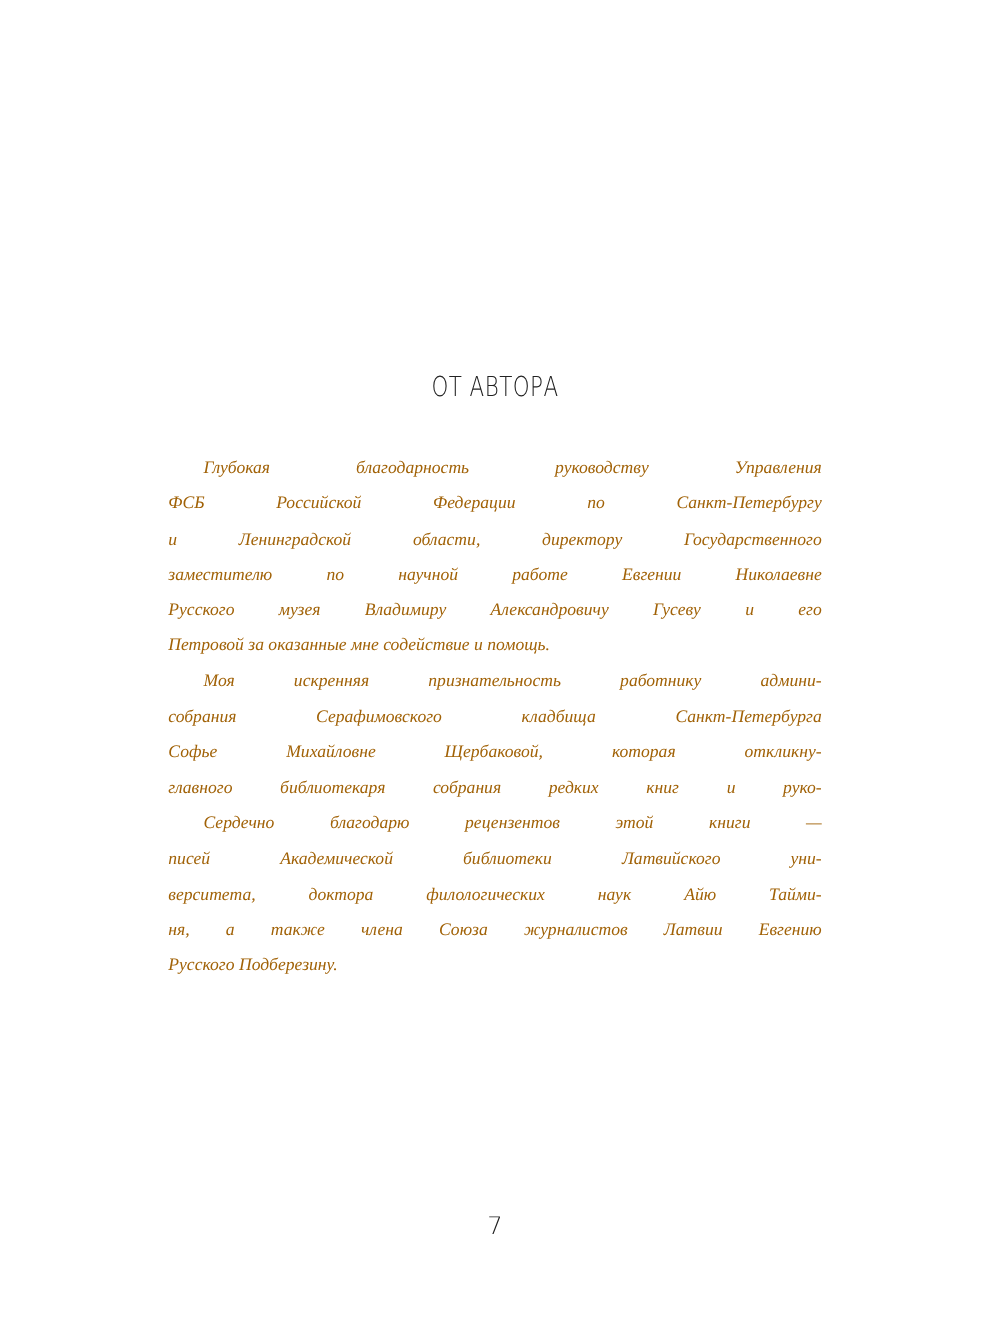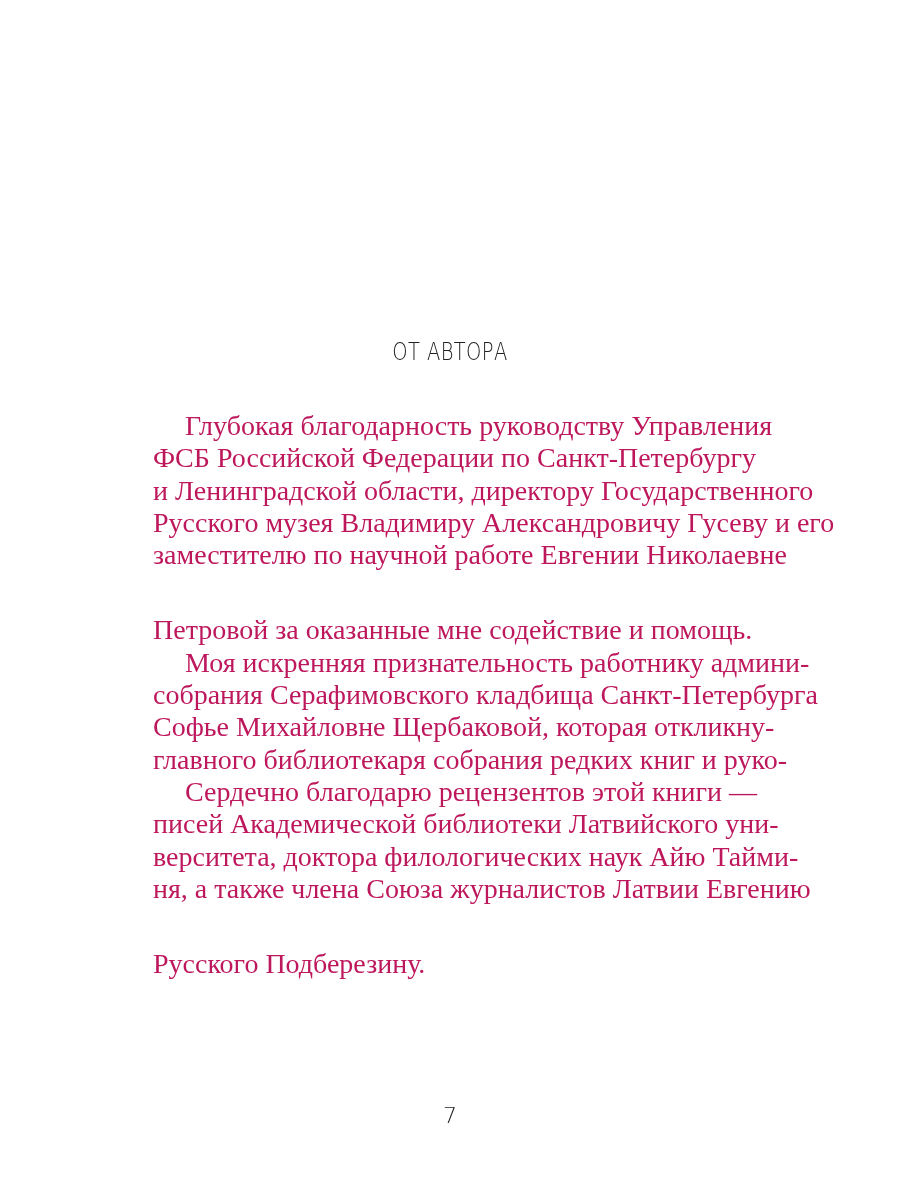--- a/index.html
+++ b/index.html
@@ -9,44 +9,44 @@
     position: absolute; left: 0; width: 900px; top: 337px;
     text-align: center;
     font-family: "DejaVu Sans", sans-serif;
     font-size: 25px; font-weight: 300; letter-spacing: 0.5px;
     transform: scaleX(0.78); transform-origin: 450px 0;
     color: #222;
   }
   .body-text {
     position: absolute; left: 153px; top: 410px; width: 594px;
     font-family: "Liberation Serif", "DejaVu Serif", serif;
-    font-size: 28px; line-height: 32.3px; color: #be185d;
+    font-size: 16px; line-height: 32.3px; color: #a16207; font-style: italic;
   }
   .line { display: block; white-space: nowrap; text-align: justify; text-align-last: justify; height: 32.3px; }
-  .line.last { text-align-last: left; margin-top: 43px; }
+  .line.last { text-align-last: left; }
   .line.indent { padding-left: 32px; }
   .pagenum {
     position: absolute; left: 0; width: 900px; top: 1103px;
     text-align: center;
     font-family: "DejaVu Sans", sans-serif; font-size: 22px; font-weight: 300; color: #222;
   }
 </style>
 </head>
 <body>
 
 <div class="page">
   <div class="title">ОТ АВТОРА</div>
 
   <div class="body-text">
     <div>
       <span class="line indent">Глубокая благодарность руководству Управления</span>
       <span class="line">ФСБ Российской Федерации по Санкт-Петербургу</span>
       <span class="line">и Ленинградской области, директору Государственного</span>
+      <span class="line">заместителю по научной работе Евгении Николаевне</span>
       <span class="line">Русского музея Владимиру Александровичу Гусеву и его</span>
-      <span class="line">заместителю по научной работе Евгении Николаевне</span>
       <span class="line last">Петровой за оказанные мне содействие и помощь.</span>
     </div>
     <div>
       <span class="line indent">Моя искренняя признательность работнику админи-</span>
       <span class="line">собрания Серафимовского кладбища Санкт-Петербурга</span>
       <span class="line">Софье Михайловне Щербаковой, которая откликну-</span>
     </div>
     <div>
       <span class="line">главного библиотекаря собрания редких книг и руко-</span>
       <span class="line indent">Сердечно благодарю рецензентов этой книги —</span>

